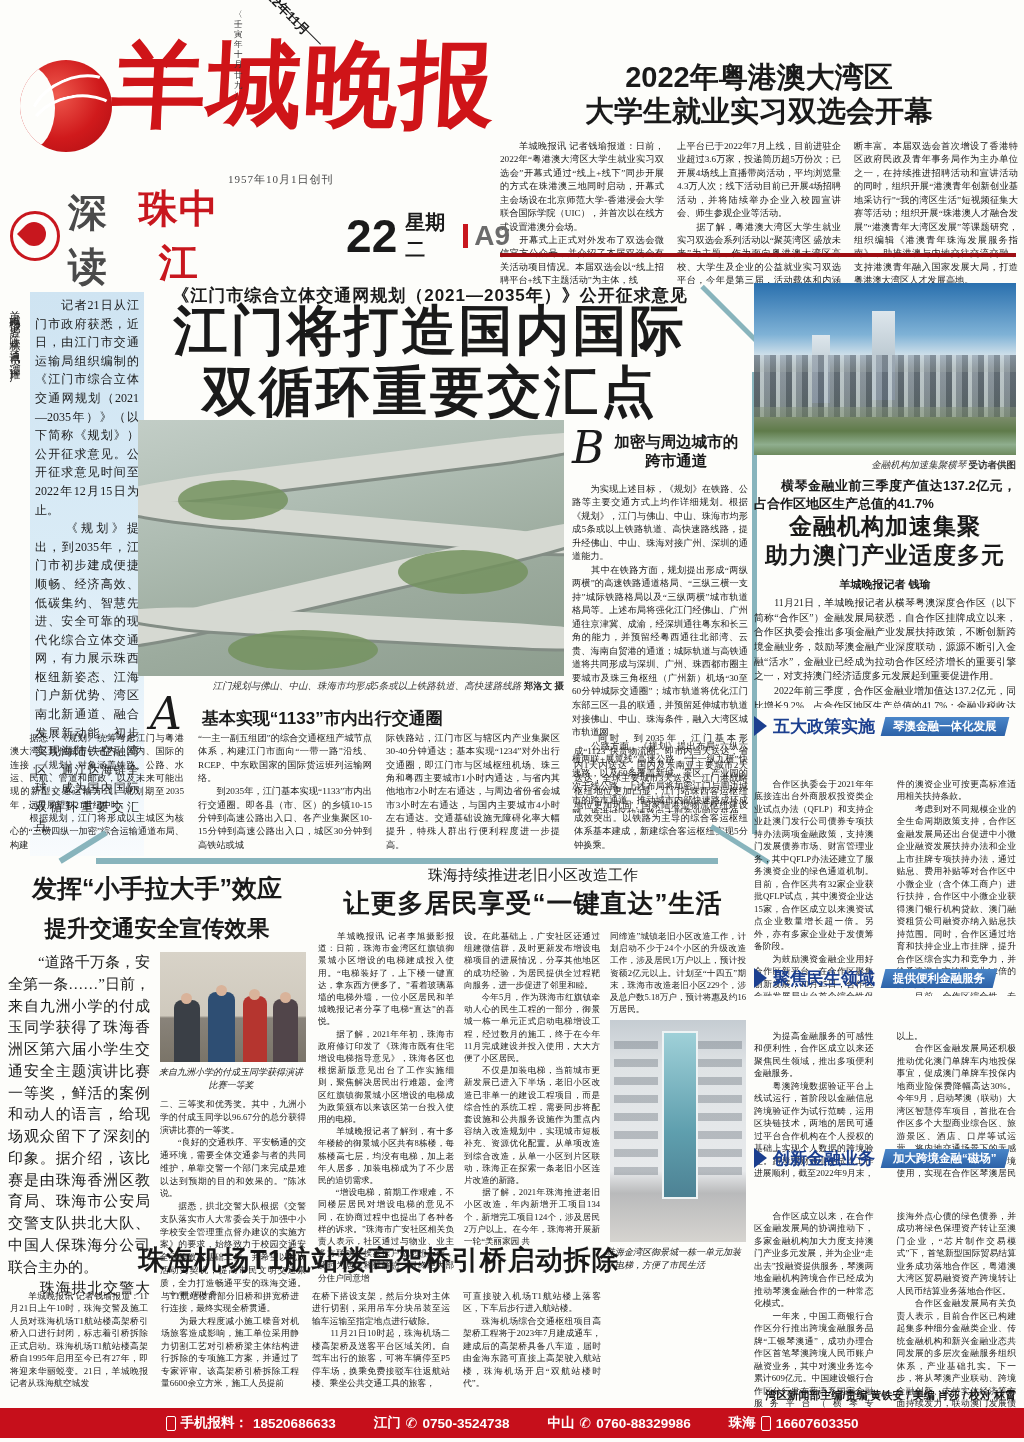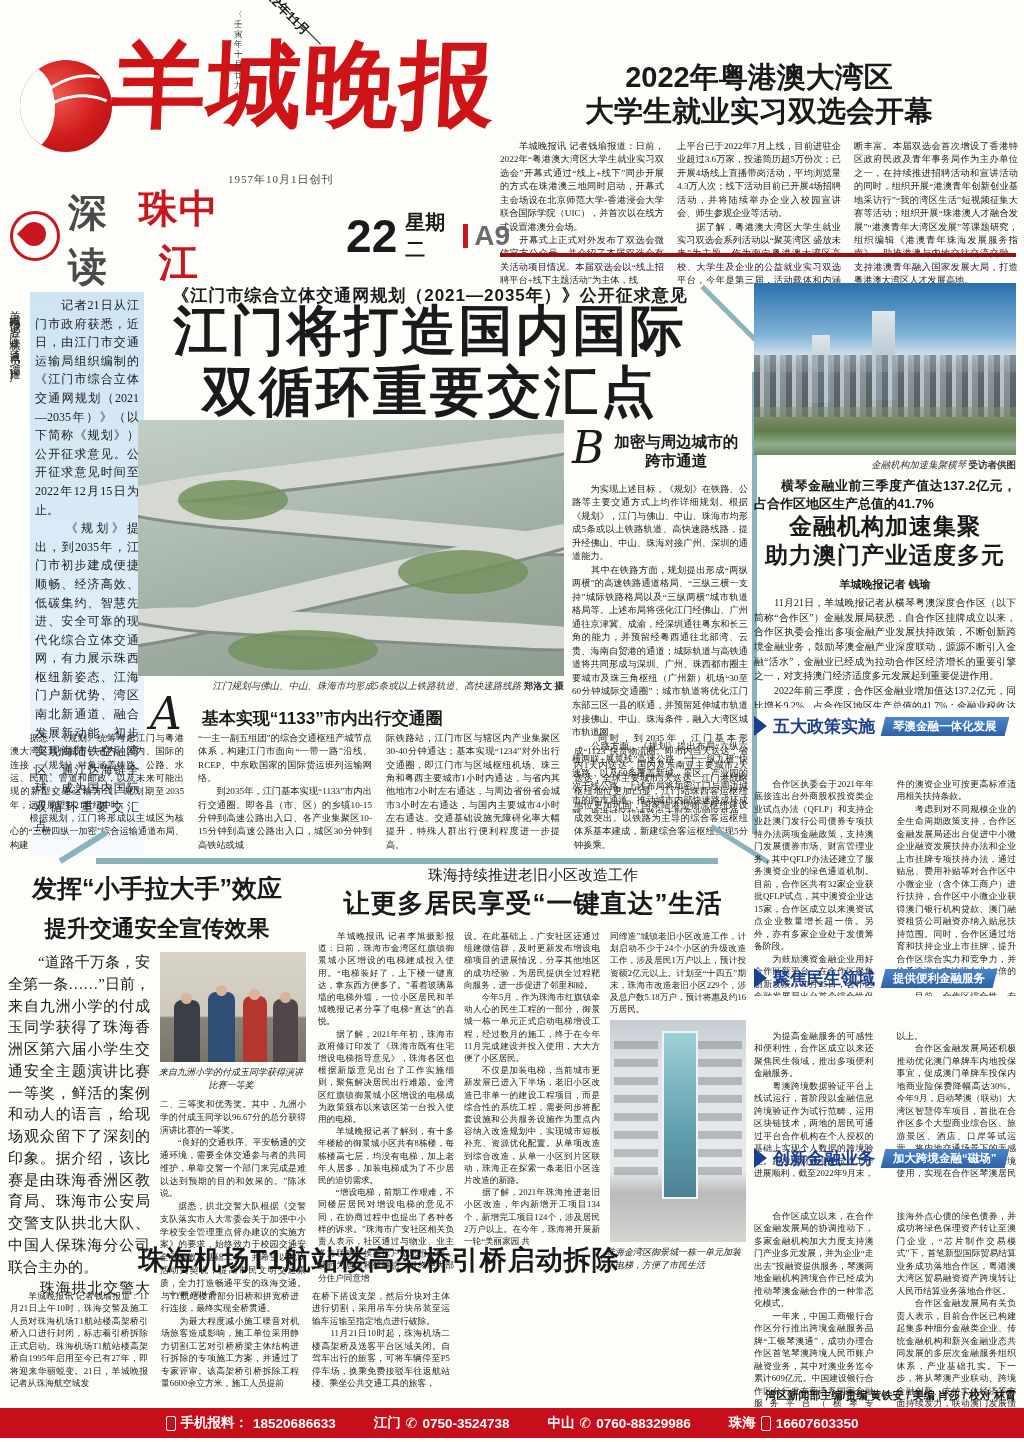--- a/index.html
+++ b/index.html
@@ -322,20 +322,22 @@
   </div>
   <div class="abs el-cap">珠海金湾区御景城一栋一单元加装了电梯，方便了市民生活</div>
 
   <div class="abs ap-h sans center">珠海机场T1航站楼高架桥引桥启动拆除</div>
   <div class="abs ap-cols">
     <div class="c prose">　　羊城晚报讯 记者钱瑜报道：11月21日上午10时，珠海交警及施工人员对珠海机场T1航站楼高架桥引桥入口进行封闭，标志着引桥拆除正式启动。珠海机场T1航站楼高架桥自1995年启用至今已有27年，即将迎来华丽蜕变。21日，羊城晚报记者从珠海航空城发</div>
     <div class="c prose">与T1航站楼前部分旧桥和拼宽桥进行连接，最终实现全桥贯通。
 　　为最大程度减小施工噪音对机场旅客造成影响，施工单位采用静力切割工艺对引桥桥梁主体结构进行拆除的专项施工方案，并通过了专家评审。该高架桥引桥拆除工程量6600余立方米，施工人员提前</div>
     <div class="c prose">在桥下搭设支架，然后分块对主体进行切割，采用吊车分块吊装至运输车运输至指定地点进行破除。
 　　11月21日10时起，珠海机场二楼高架桥及送客平台区域关闭。自驾车出行的旅客，可将车辆停至P5停车场，换乘免费接驳车往返航站楼、乘坐公共交通工具的旅客，</div>
+    <div class="c prose">可直接驶入机场T1航站楼上落客区，下车后步行进入航站楼。
+　　珠海机场综合交通枢纽项目高架桥工程将于2023年7月建成通车，建成后的高架桥具备八车道，届时由金海东路可直接上高架驶入航站楼，珠海机场开启“双航站楼时代”。</div>
   </div>
 
   <div class="abs footer-bar sans">
     <span class="f-item">
       <span class="mob"></span>
       <span>手机报料：</span>
         <span>18520686633</span>
     </span>
     <span class="f-item">
       <span>江门</span>

